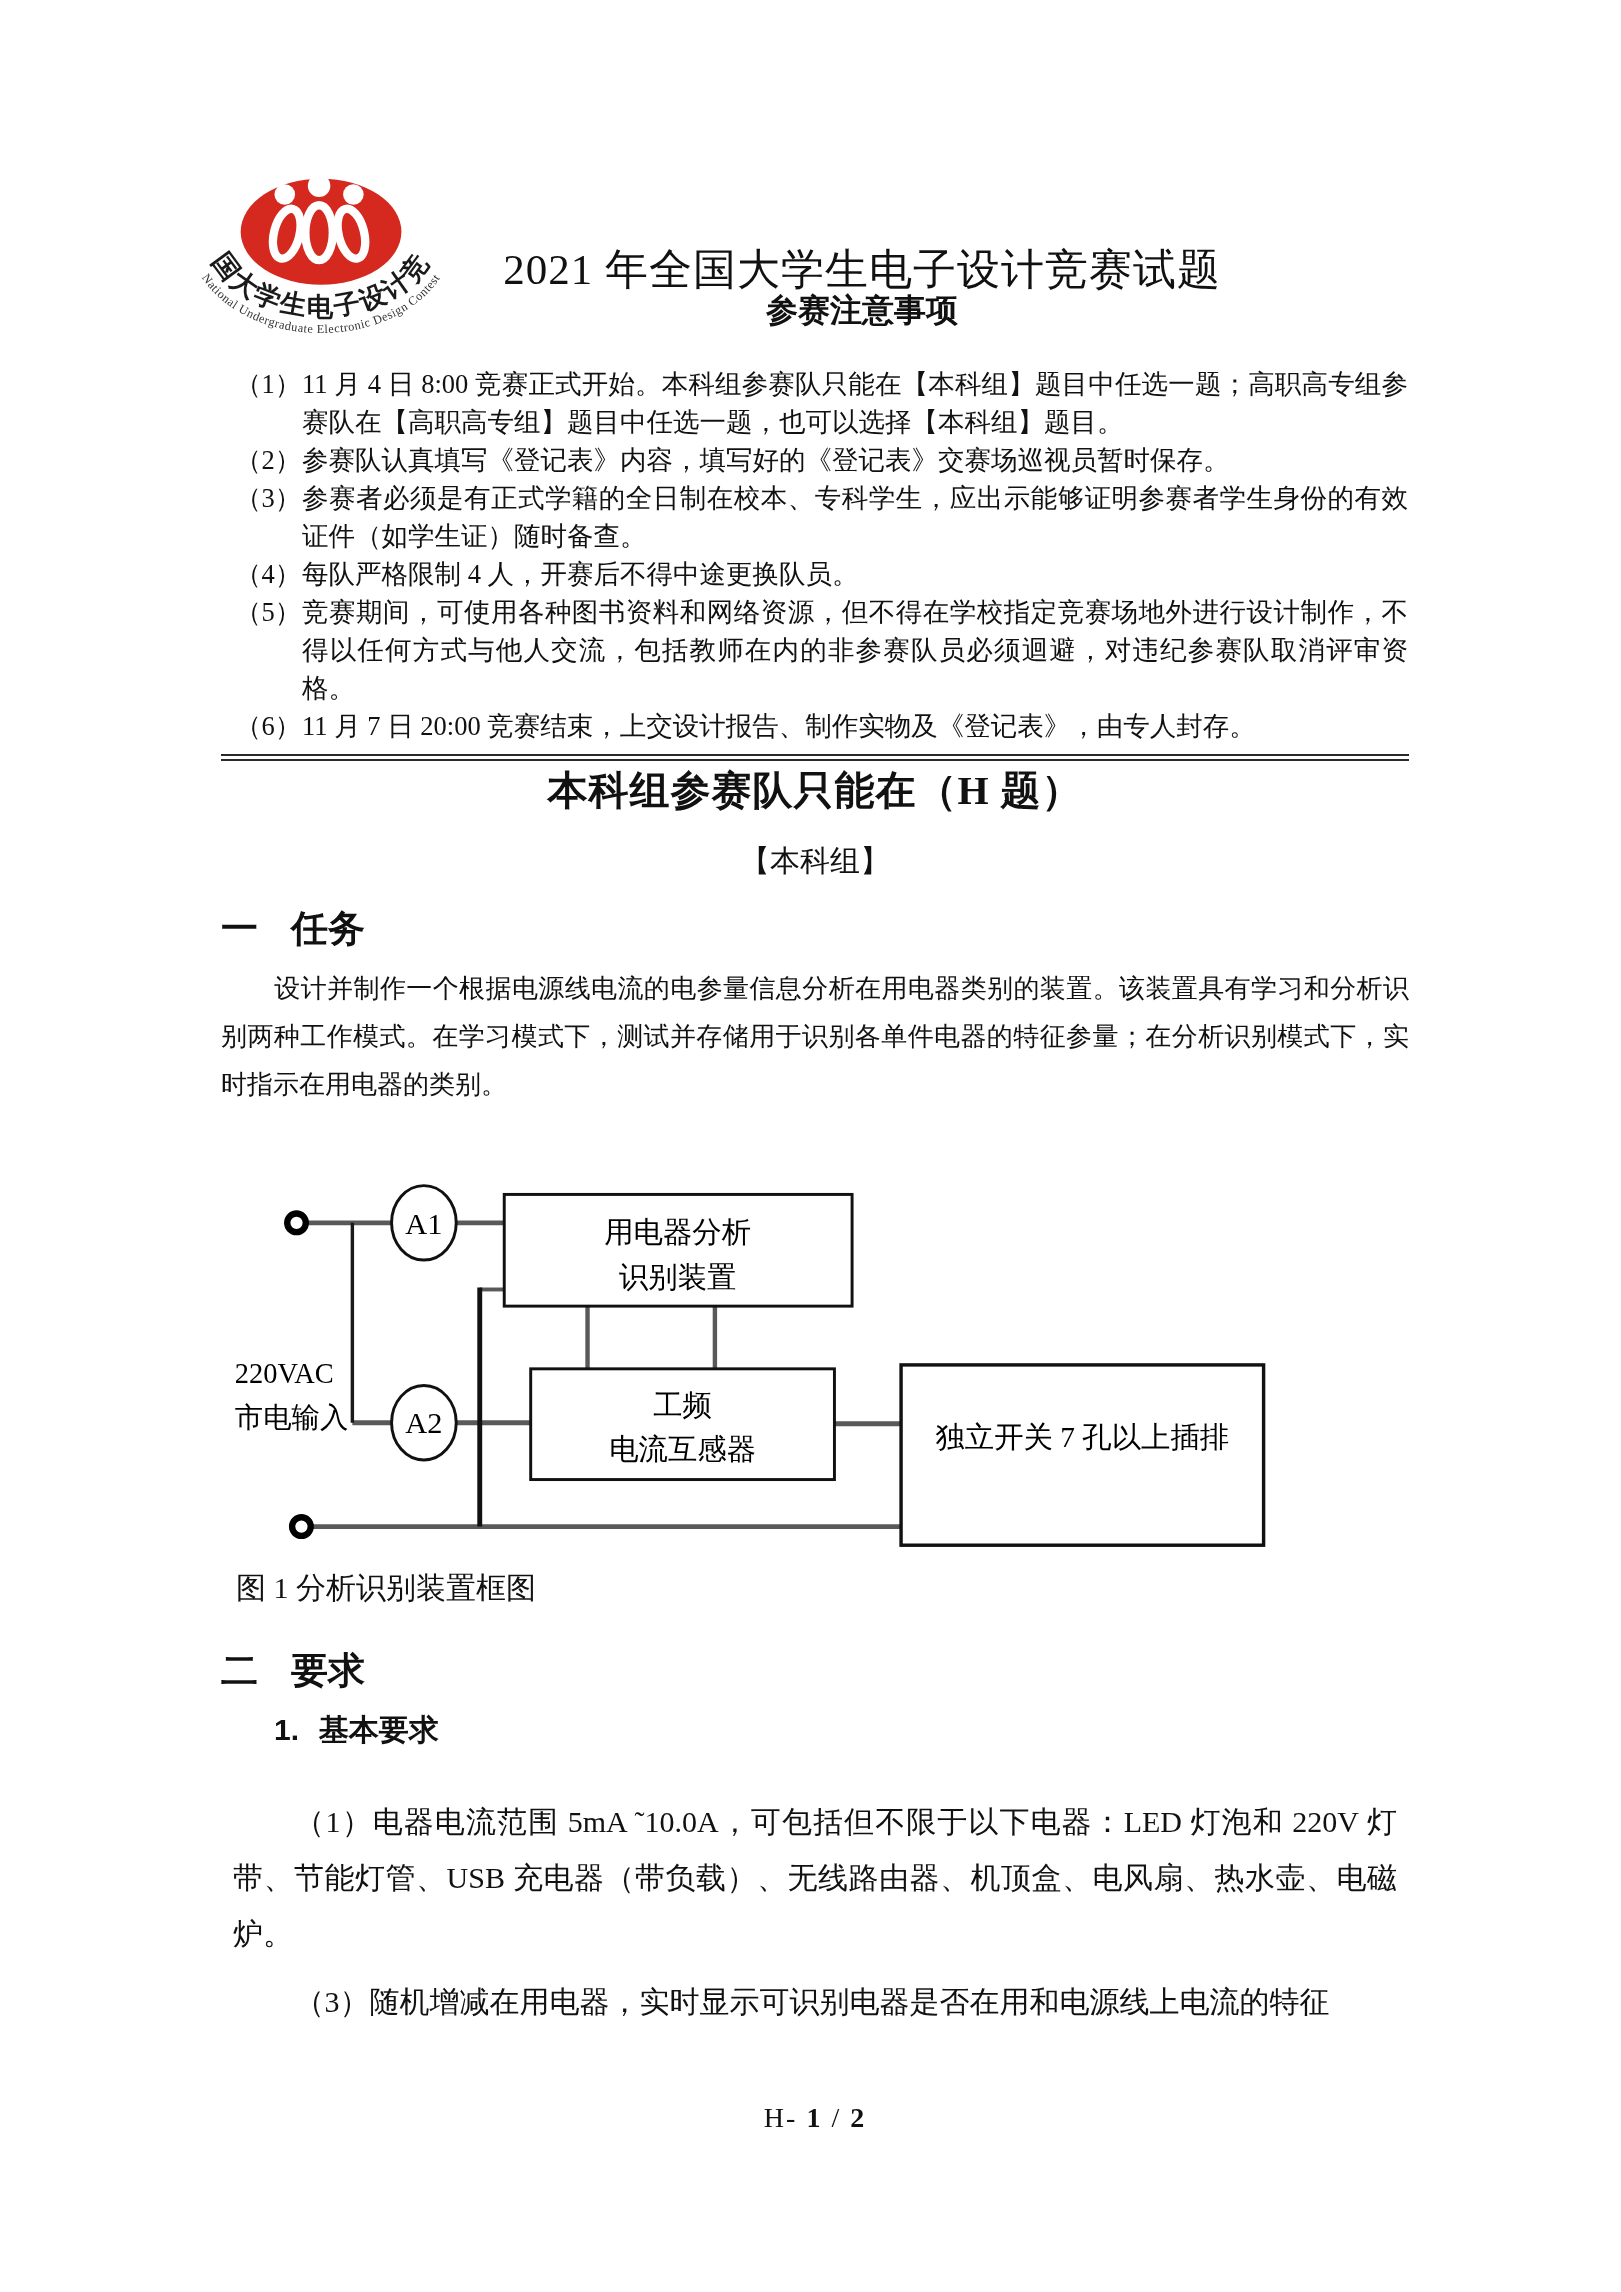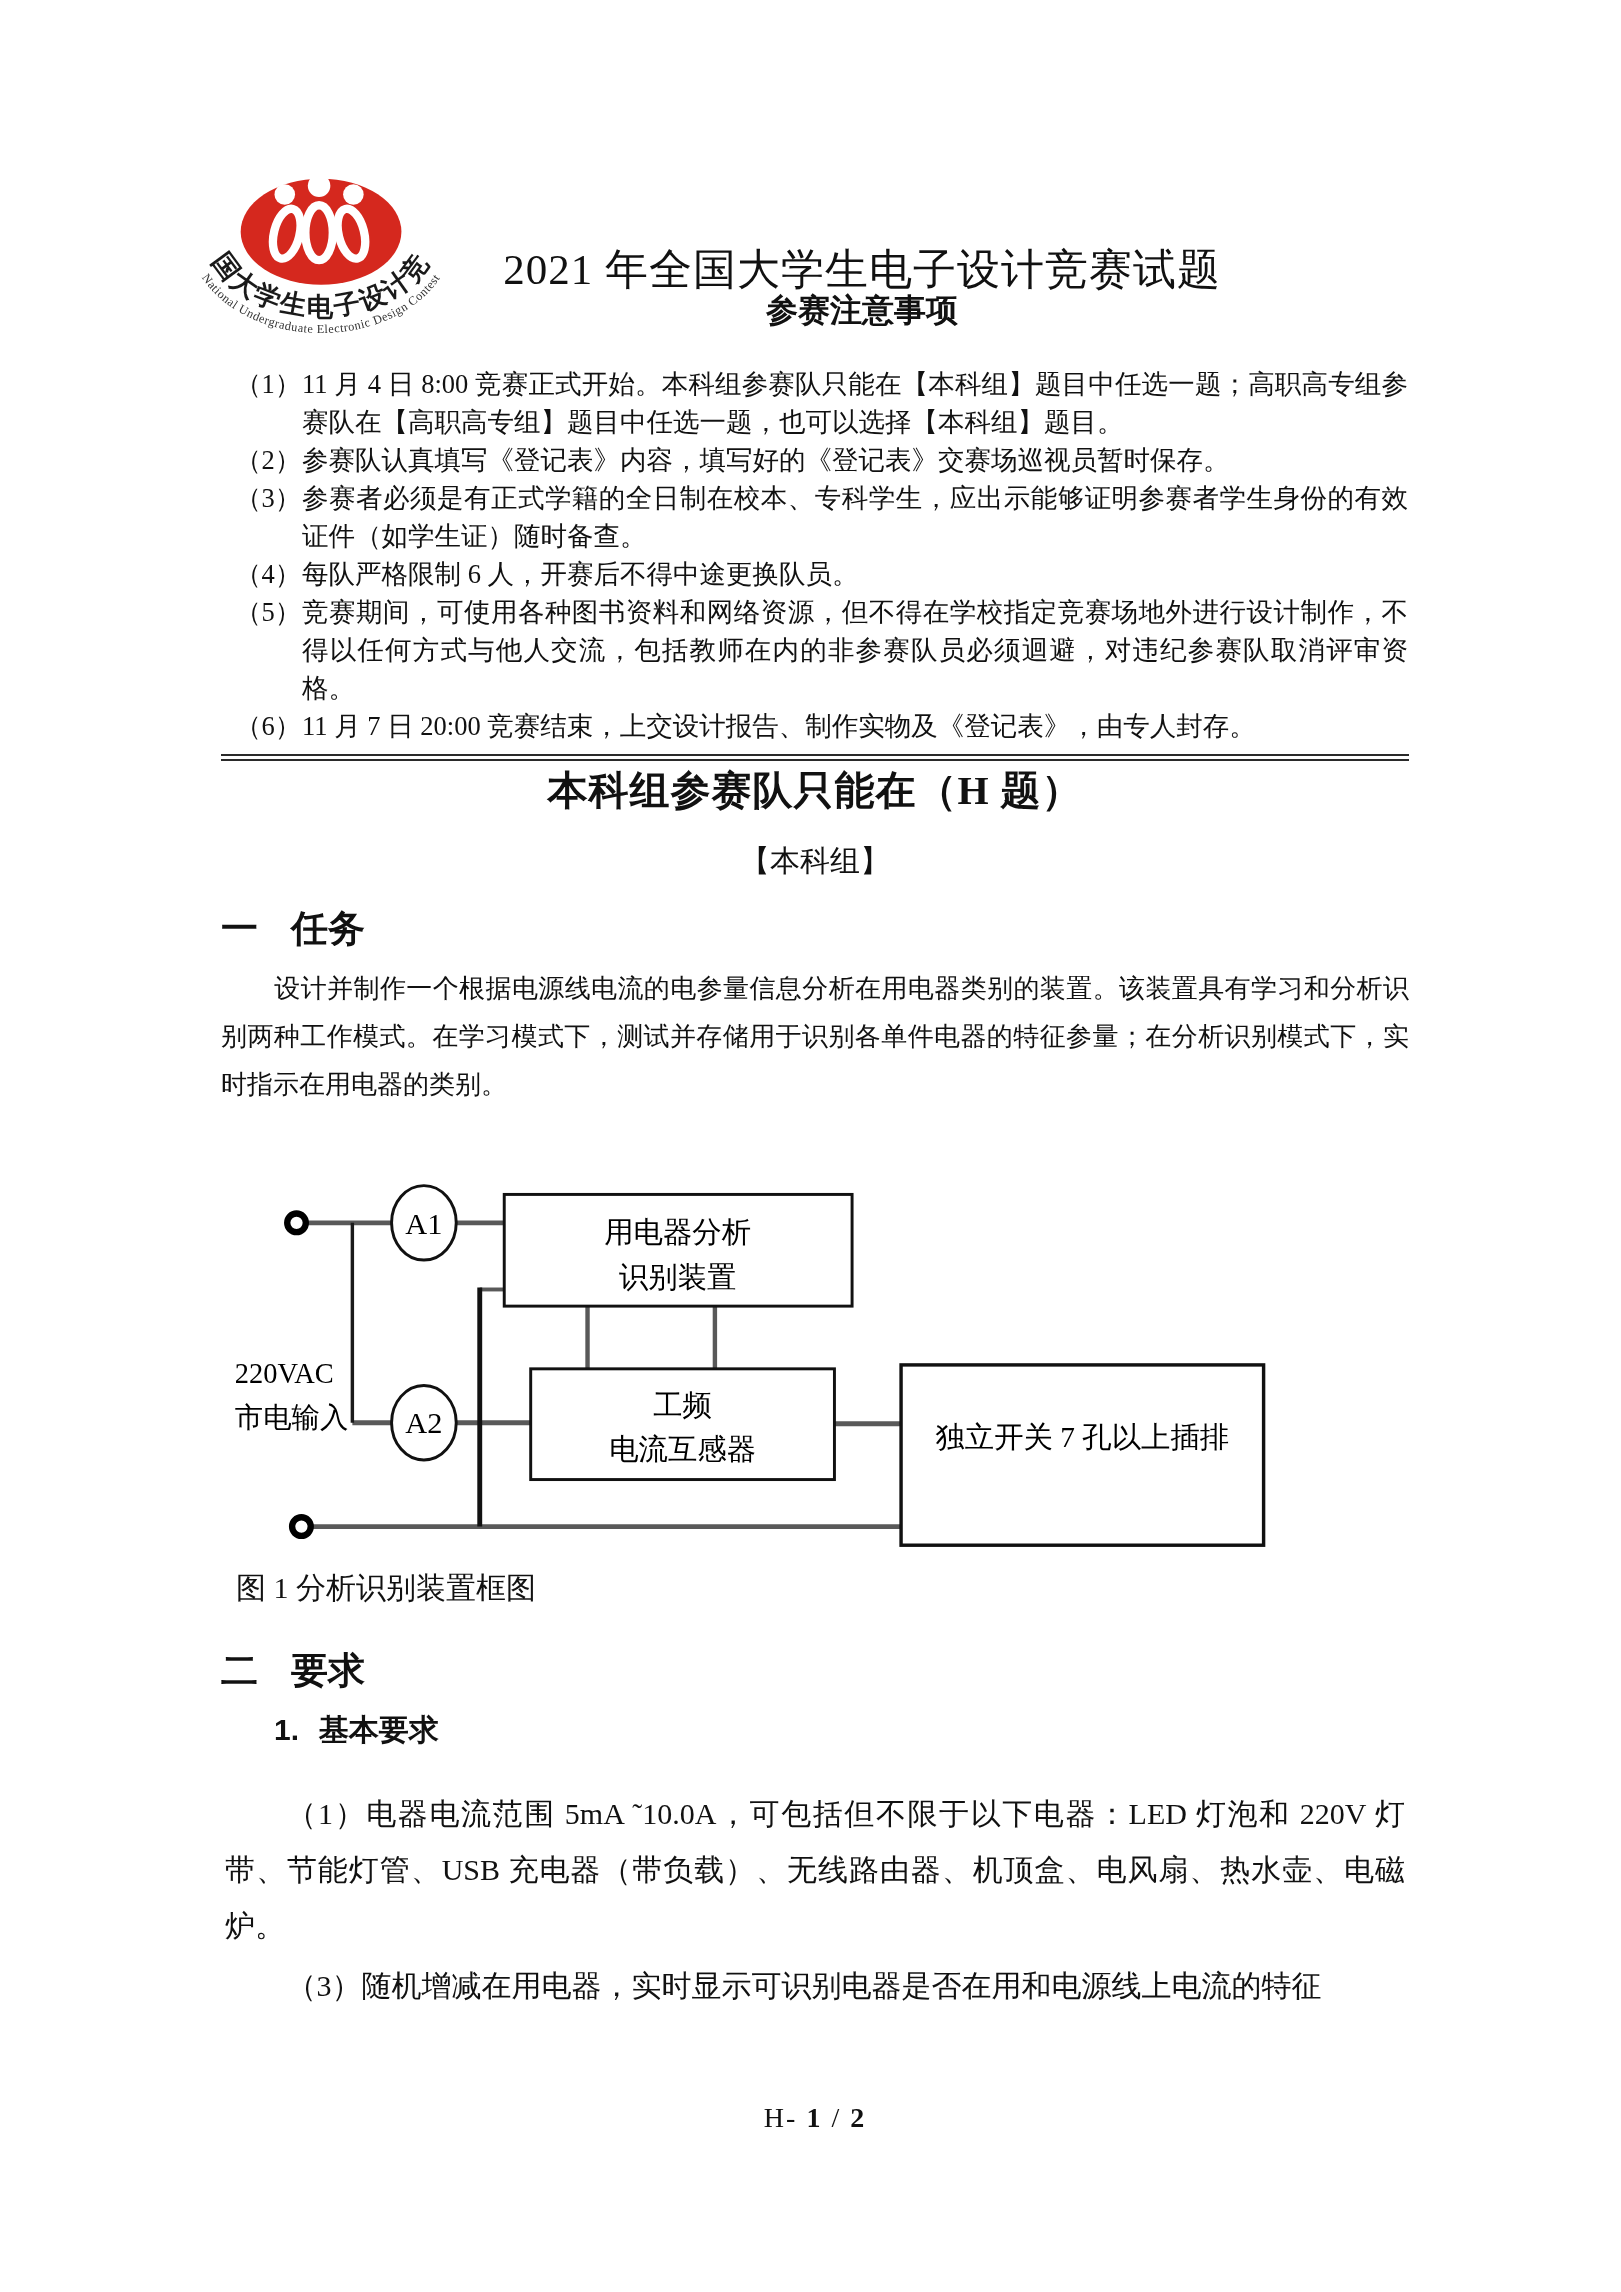--- a/index.html
+++ b/index.html
@@ -66,21 +66,21 @@
   }
   
   .diagram-svg{position:absolute;left:176px;top:1161px;width:1117px;height:400px;}
   .figure-caption{
     position:absolute;left:236px;top:1568px;width:955px;
     text-align:left;font-size:30px;
   }
   
   .req-flow{position:absolute;left:221px;top:1782px;width:1188px;}
   .req-para{
-    margin:4px;font-size:30px;line-height:56px;
+    margin:12px;font-size:30px;line-height:56px;
     text-align:justify;text-indent:2.05em;
   }
   
   .page-footer{
     position:absolute;left:221px;top:2102px;width:1188px;
     text-align:center;font-size:28px;letter-spacing:2px;
   }
   .page-footer b{font-weight:700;}
   svg text{font-family:"Liberation Serif","DejaVu Serif",serif;}
 </style>
@@ -119,21 +119,21 @@
     <div class="notice">
       <span class="n-marker">（1）</span><span>11 月 4 日 8:00 竞赛正式开始。本科组参赛队只能在【本科组】题目中任选一题；高职高专组参赛队在【高职高专组】题目中任选一题，也可以选择【本科组】题目。</span>
     </div>
     <div class="notice">
       <span class="n-marker">（2）</span><span>参赛队认真填写《登记表》内容，填写好的《登记表》交赛场巡视员暂时保存。</span>
     </div>
     <div class="notice">
       <span class="n-marker">（3）</span><span>参赛者必须是有正式学籍的全日制在校本、专科学生，应出示能够证明参赛者学生身份的有效证件（如学生证）随时备查。</span>
     </div>
     <div class="notice">
-      <span class="n-marker">（4）</span><span>每队严格限制 6 人，开赛后不得中途更换队员。</span>
+      <span class="n-marker">（4）</span><span>每队严格限制 4 人，开赛后不得中途更换队员。</span>
     </div>
     <div class="notice">
       <span class="n-marker">（5）</span><span>竞赛期间，可使用各种图书资料和网络资源，但不得在学校指定竞赛场地外进行设计制作，不得以任何方式与他人交流，包括教师在内的非参赛队员必须迴避，对违纪参赛队取消评审资格。</span>
     </div>
     <div class="notice">
       <span class="n-marker">（6）</span><span>11 月 7 日 20:00 竞赛结束，上交设计报告、制作实物及《登记表》，由专人封存。</span>
     </div>
   </div>
 
   <div class="section-divider"></div>

